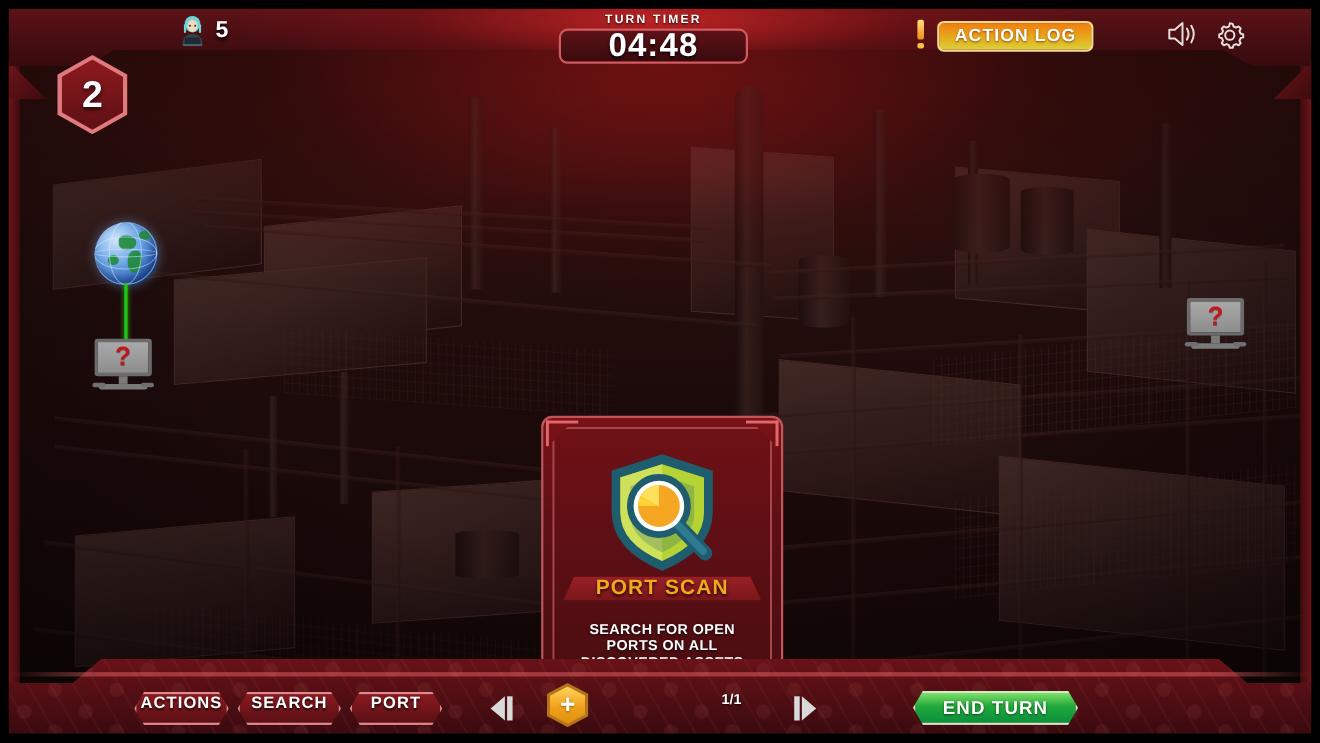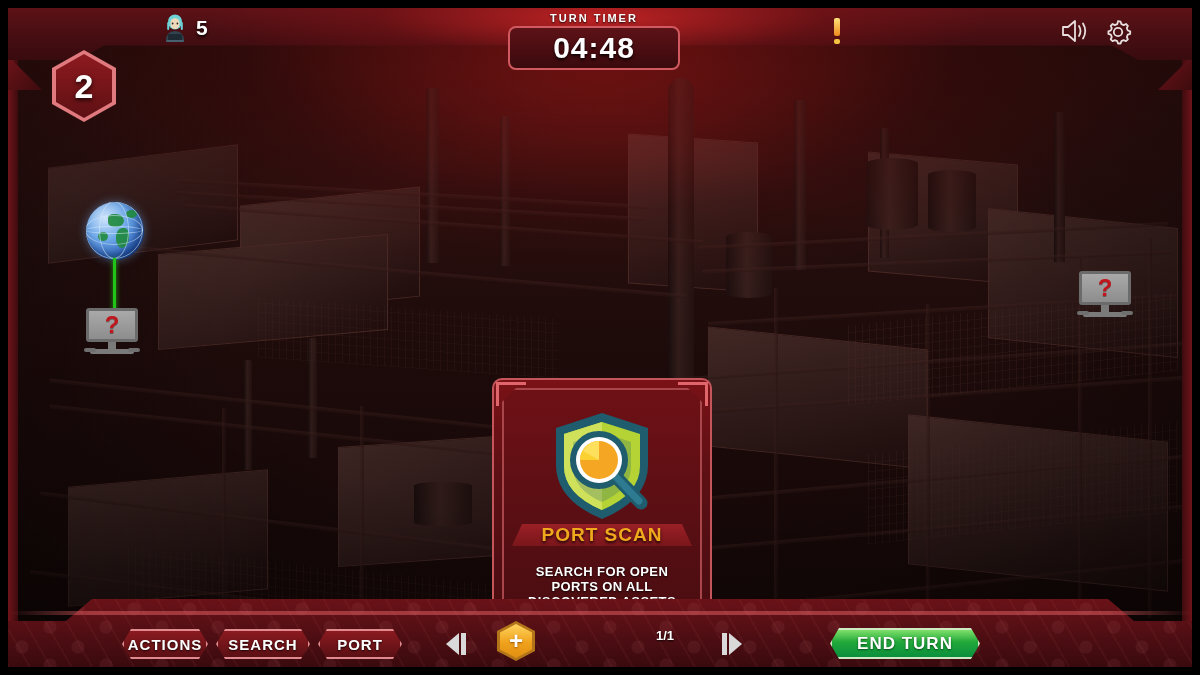--- a/index.html
+++ b/index.html
@@ -239,21 +239,21 @@
     pointer-events: none;
   }
   #hud-bottom-rim {
     position: absolute; left: 8px; bottom: 60px; width: 1184px; height: 4px;
     background: linear-gradient(90deg, rgba(0,0,0,0) 0, rgba(215,90,95,.55) 7%, rgba(215,90,95,.55) 93%, rgba(0,0,0,0) 100%);
     pointer-events: none;
   }
 
   .tab-btn {
     position: absolute; bottom: 16px; height: 30px;
-    display: flex; align-items: center; justify-content: center;
+    display: flex; justify-content: center;
     padding: 0 16px;
     background: linear-gradient(180deg,#8a1a20 0%, #5b1014 100%);
     border: 2px solid #e08a8f;
     clip-path: polygon(9px 0, calc(100% - 9px) 0, 100% 50%, calc(100% - 9px) 100%, 9px 100%, 0 50%);
     font-size: 15px; font-weight: bold; color: #fff;
     letter-spacing: 1px;
     text-shadow: 0 1px 2px rgba(0,0,0,.8);
     cursor: pointer;
   }
   #tab-actions { left: 122px; width: 86px; }
@@ -492,29 +492,32 @@
       <path d="M4 27 Q4 17 13 17 Q22 17 22 27 Z" fill="#31434f"></path>
       <rect x="6" y="20" width="14" height="7" rx="1" fill="#1d2a33"></rect>
       <rect x="4" y="26" width="18" height="2" rx="1" fill="#46606f"></rect>
     </svg>
     <span class="count">5</span>
   </div>
 
 
   <div class="stat" id="stat-timer" style="left:508px; top:12px; width:172px;">
     <div class="stat-label">TURN TIMER</div>
-    <div class="stat-box" style="height:44px; font-size:30px; letter-spacing:1px;">04:48</div>
+    <div class="stat-box" style="height:32px; font-size:30px; letter-spacing:1px;">04:48</div>
   </div>
 
 
   <div id="alert-icon">
     <div class="bar"></div>
     <div class="dot"></div>
   </div>
 
+  <div id="action-log-btn">
+    <span>ACTION LOG</span>
+  </div>
 
   <svg id="sound-icon" width="30" height="26" viewBox="0 0 30 26">
     <path d="M3 9 H8 L15 3 V23 L8 17 H3 Z" fill="none" stroke="#e8dede" stroke-width="1.8" stroke-linejoin="round"></path>
     <path d="M19 8 Q22 13 19 18" fill="none" stroke="#e8dede" stroke-width="1.8" stroke-linecap="round"></path>
     <path d="M23 5.5 Q27.5 13 23 20.5" fill="none" stroke="#e8dede" stroke-width="1.8" stroke-linecap="round"></path>
   </svg>
 
   <svg id="gear-icon" width="28" height="28" viewBox="0 0 28 28">
     <g fill="none" stroke="#e8dede" stroke-width="1.8" stroke-linejoin="round">
       <path d="M14 3.2 l2.6 .5 .8 2.4 2.3 1 2.3-1.1 1.9 1.9 -1.1 2.3 1 2.3 2.4 .8 0 2.6 -2.4 .8 -1 2.3 1.1 2.3 -1.9 1.9 -2.3-1.1 -2.3 1 -.8 2.4 -2.6 0 -.8-2.4 -2.3-1 -2.3 1.1 -1.9-1.9 1.1-2.3 -1-2.3 -2.4-.8 0-2.6 2.4-.8 1-2.3 -1.1-2.3 1.9-1.9 2.3 1.1 2.3-1 .8-2.4 z"></path>

